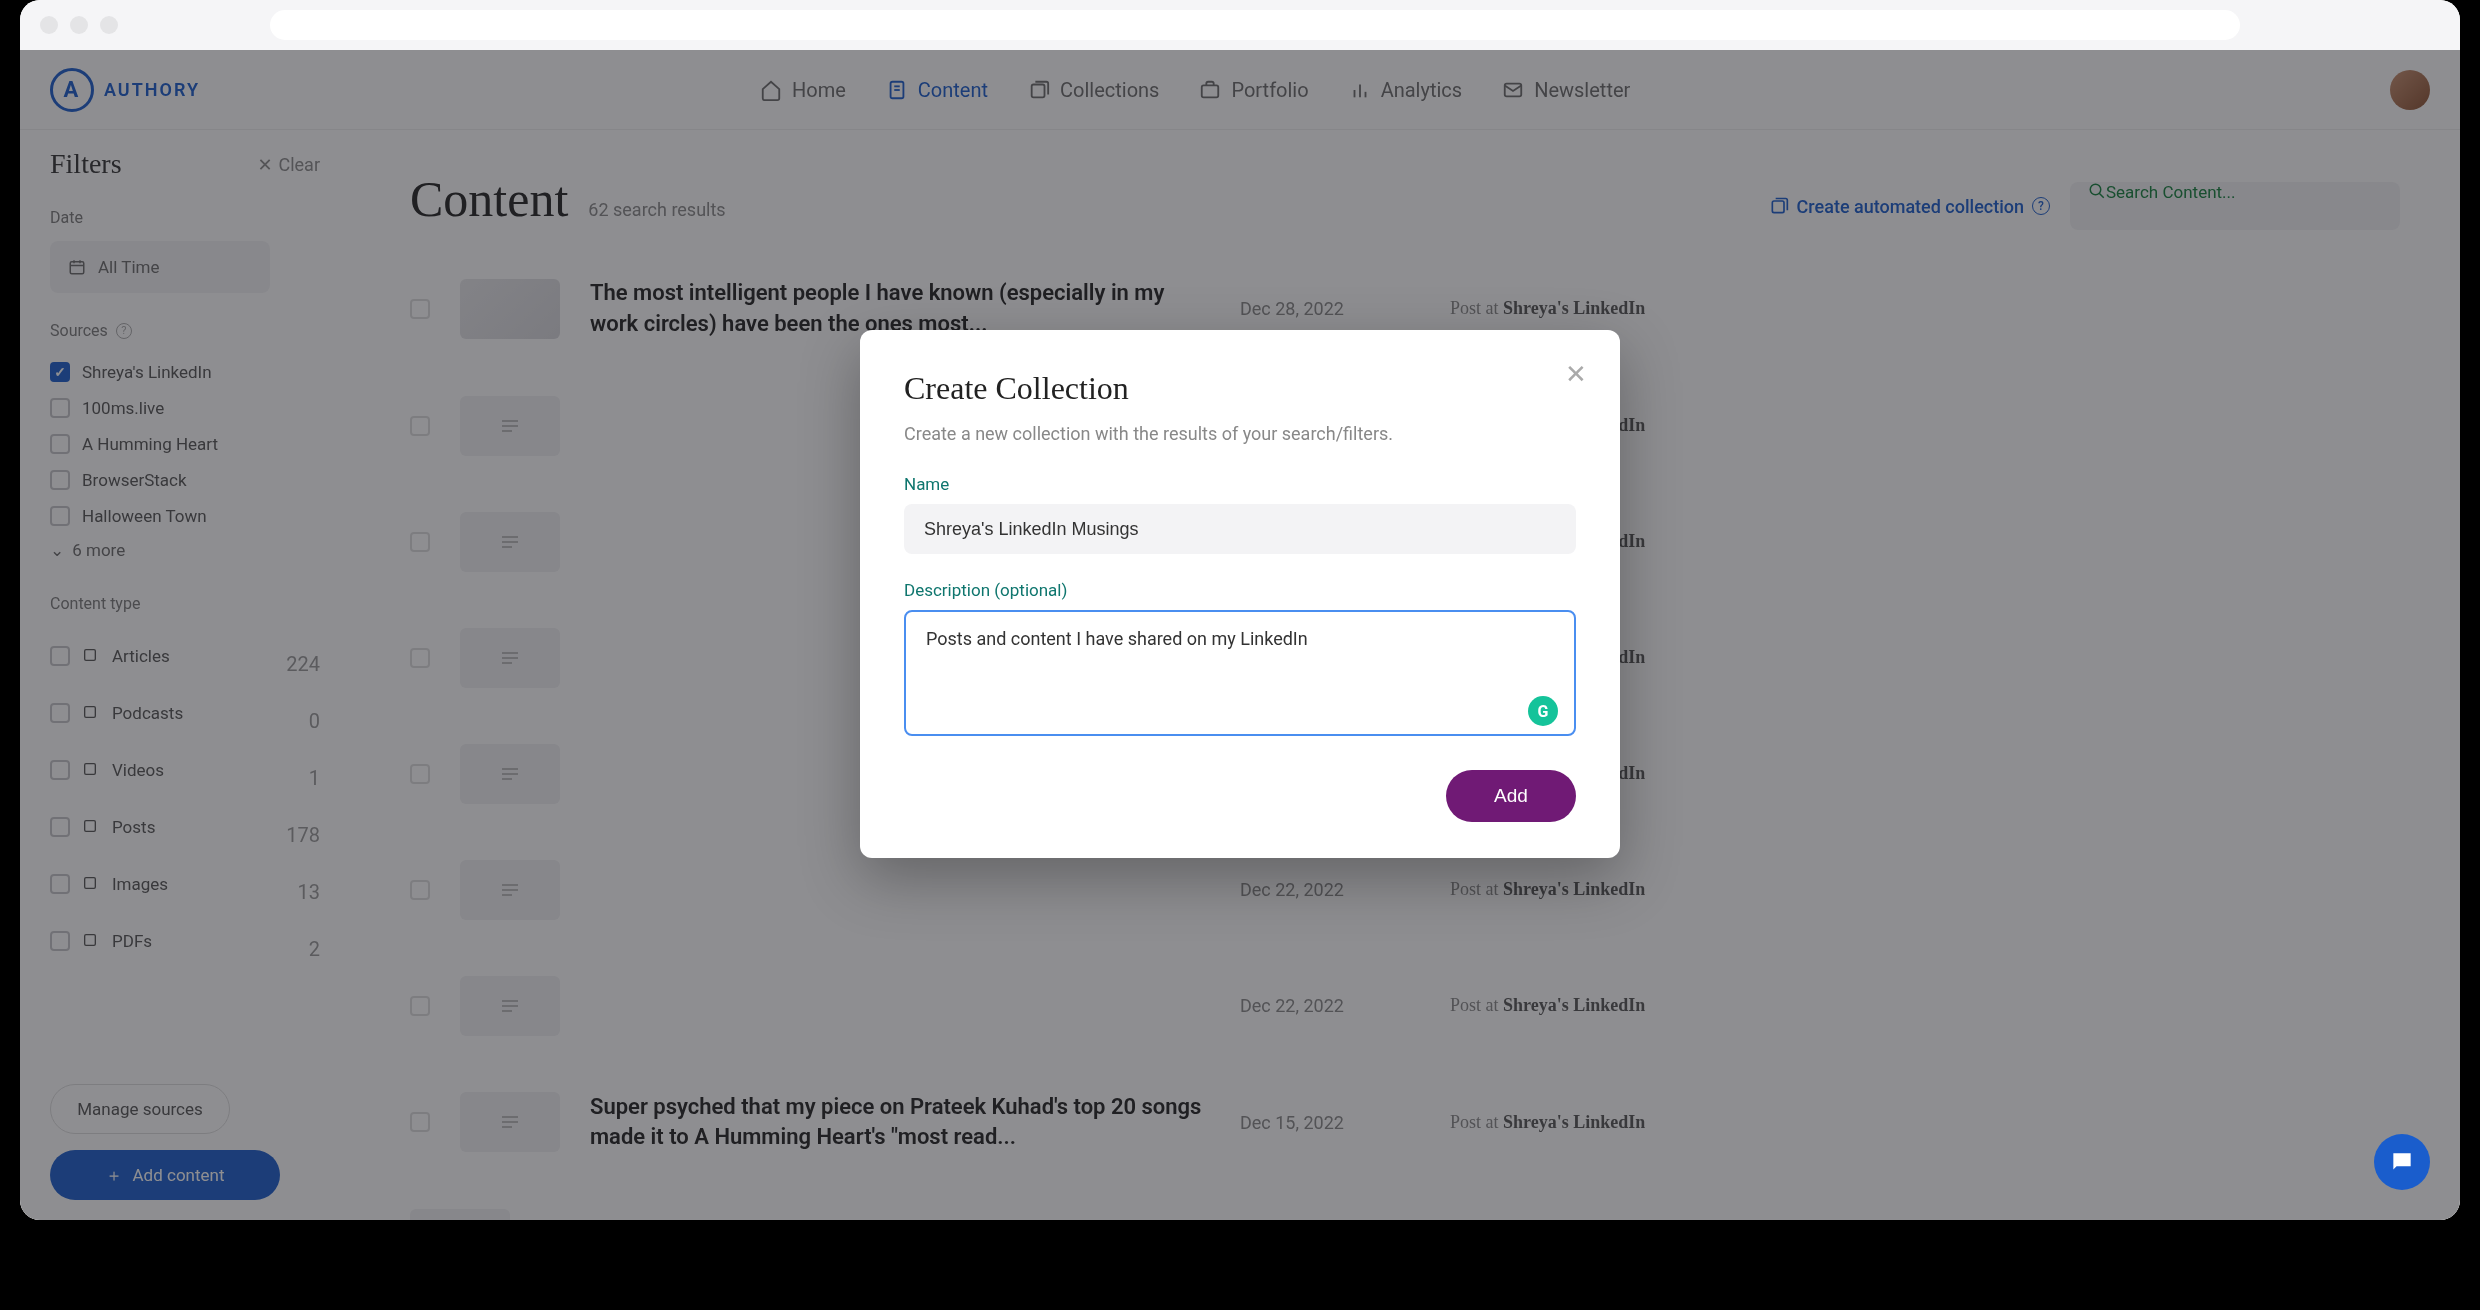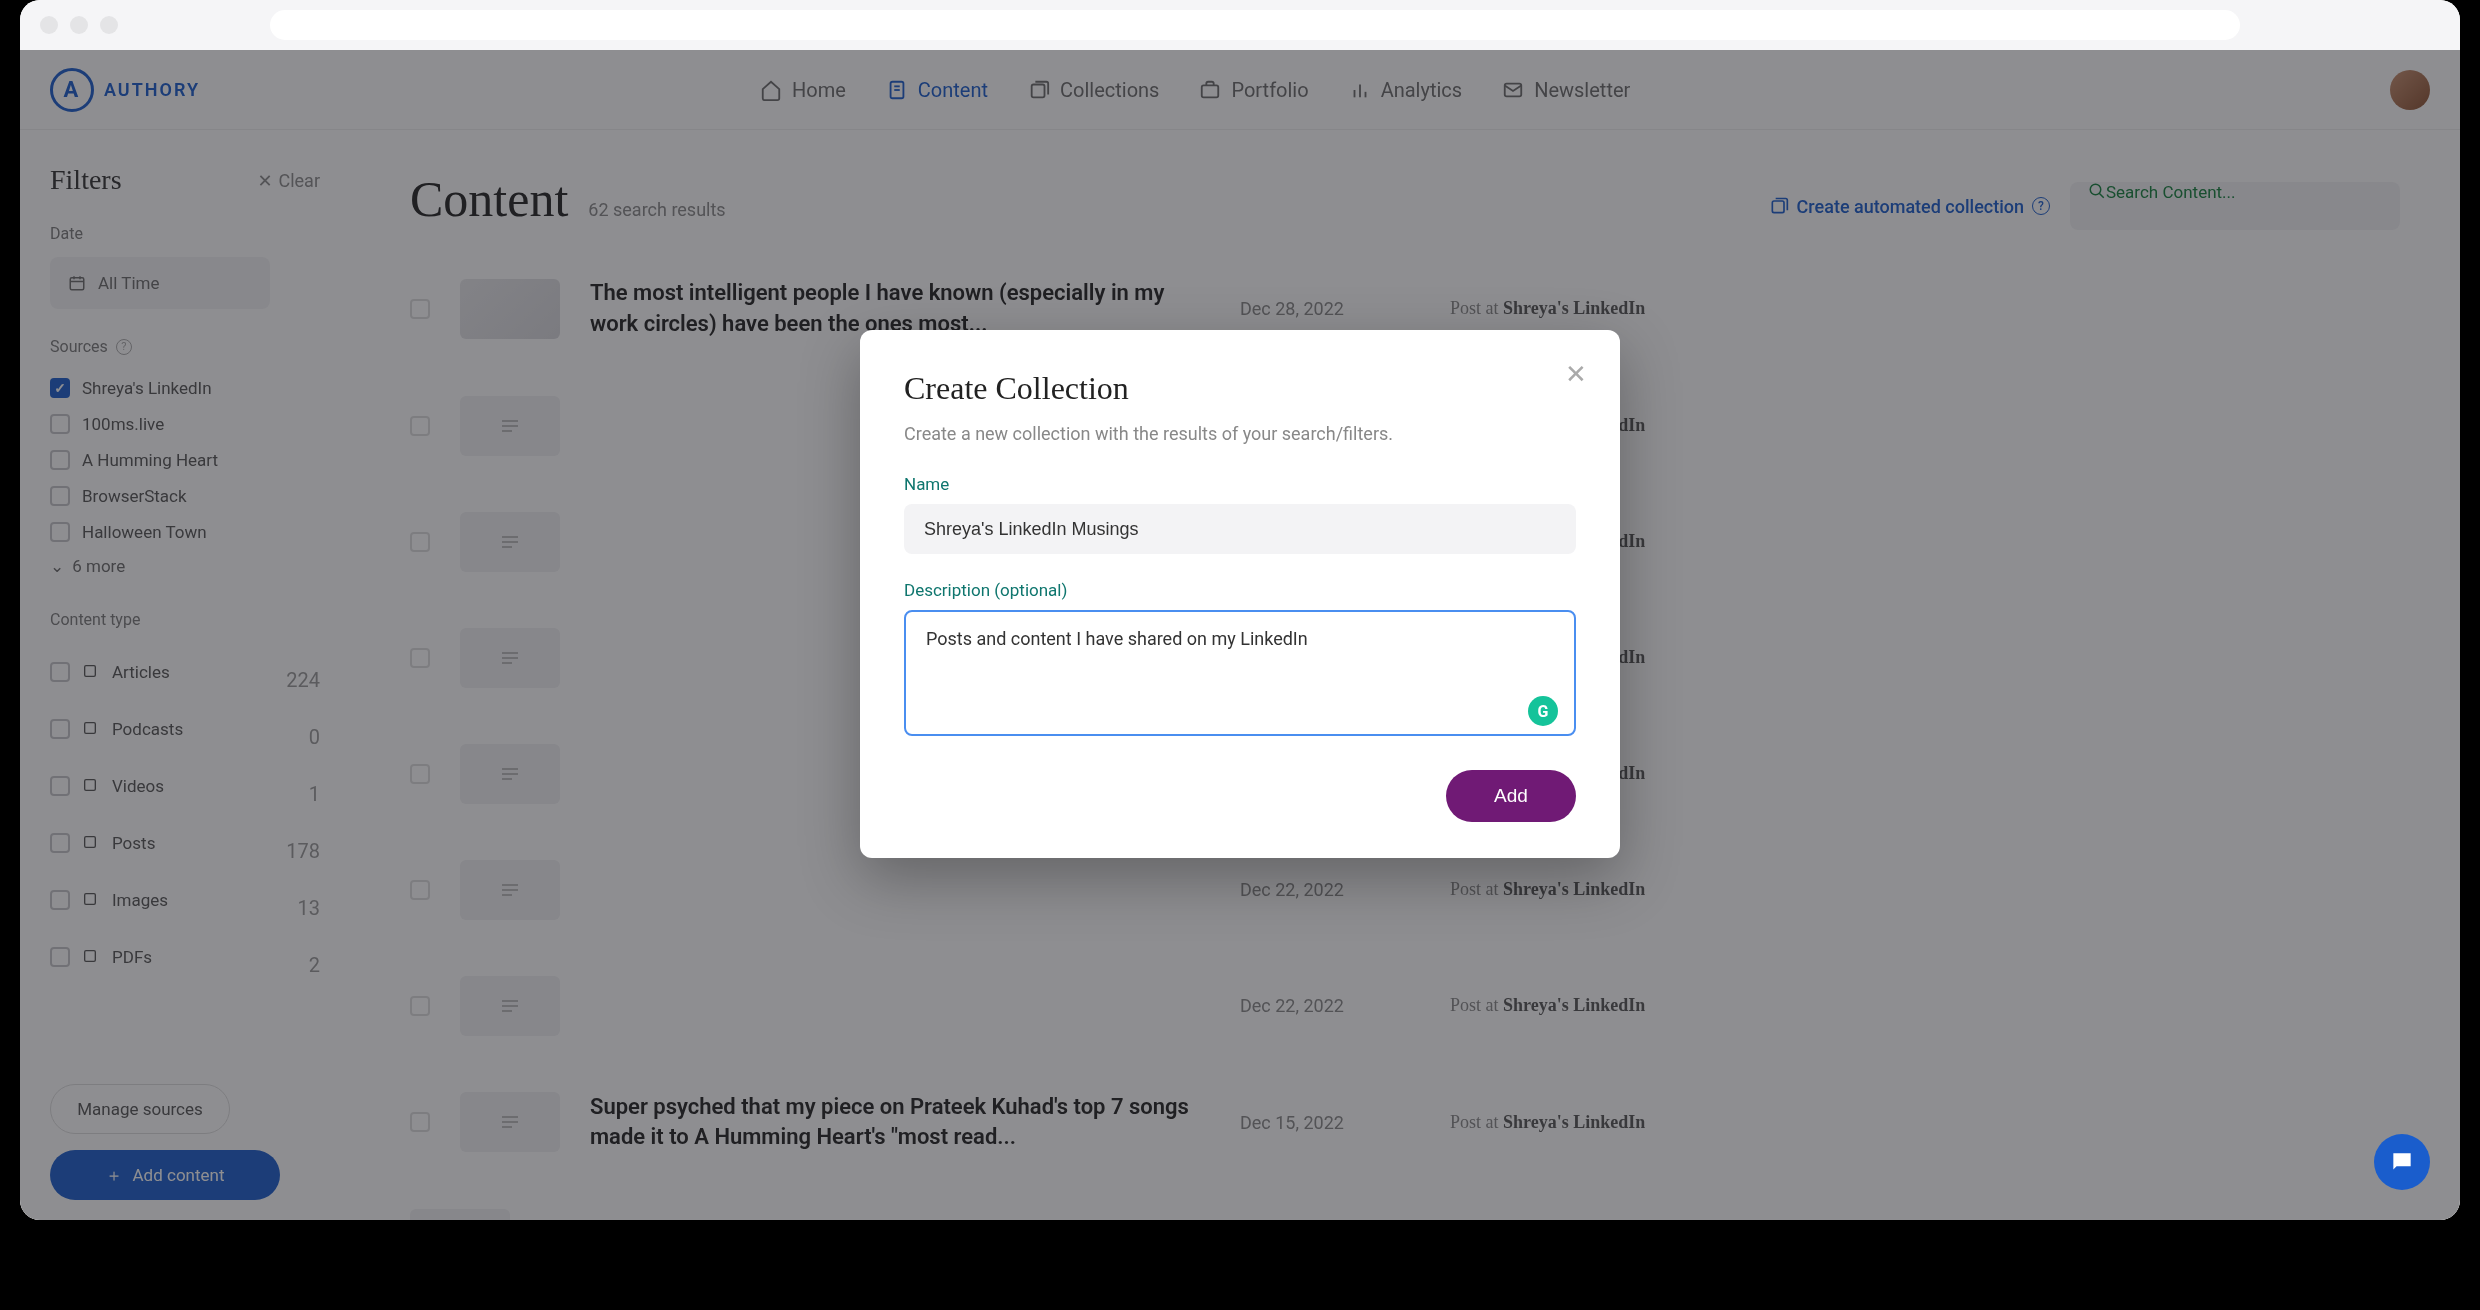--- a/index.html
+++ b/index.html
@@ -10,21 +10,21 @@
 .urlbar { flex: 1; height: 30px; background: #fff; border-radius: 15px; margin-left: 140px; margin-right: 200px; }
 .app { position: relative; height: calc(100% - 50px); background: #fff; }
 .topnav { position: absolute; top: 0; left: 0; right: 0; height: 80px; display: flex; align-items: center; padding: 0 30px; border-bottom: 1px solid #eee; }
 .logo { display: flex; align-items: center; gap: 10px; color: #1a5dcc; font-weight: 600; letter-spacing: 2px; font-size: 18px; }
 .logo-circle { width: 44px; height: 44px; border: 3px solid #1a5dcc; border-radius: 50%; display: flex; align-items: center; justify-content: center; color: #1a5dcc; font-weight: 700; font-size: 22px; }
 .nav-items { display: flex; gap: 40px; margin-left: 560px; }
 .nav-item { display: flex; align-items: center; gap: 10px; color: #6b6b6b; font-size: 20px; cursor: pointer; }
 .nav-item.active { color: #1a5dcc; }
 .nav-icon { width: 22px; height: 22px; display: inline-flex; align-items: center; justify-content: center; }
 .avatar { width: 40px; height: 40px; border-radius: 50%; background: linear-gradient(135deg,#c89070,#8a5030); margin-left: auto; }
-.sidebar { position: absolute; top: 84px; left: 0; width: 330px; bottom: 0; padding: 30px; overflow: hidden; }
+.sidebar { position: absolute; top: 68px; left: 0; width: 330px; bottom: 0; padding: 30px; overflow: hidden; }
 .filters-head { display: flex; align-items: center; justify-content: space-between; margin-bottom: 28px; }
 .filters-title { font-family: Georgia, serif; font-size: 28px; color: #333; }
 .clear-btn { display: flex; align-items: center; gap: 6px; color: #8a8a8a; font-size: 18px; cursor: pointer; }
 .filter-group { margin-bottom: 28px; }
 .filter-label { font-size: 16px; color: #7a7a7a; margin-bottom: 14px; display: flex; align-items: center; gap: 8px; }
 .date-select { width: 220px; height: 52px; background: #f3f3f5; border-radius: 8px; display: flex; align-items: center; padding: 0 18px; gap: 12px; color: #6b6b6b; font-size: 17px; }
 .check-row { display: flex; align-items: center; gap: 12px; padding: 8px 0; font-size: 17px; color: #555; cursor: pointer; }
 .checkbox { width: 20px; height: 20px; border: 2px solid #c5c5c8; border-radius: 4px; display: inline-flex; align-items: center; justify-content: center; flex-shrink: 0; }
 .checkbox.checked { background: #1a5dcc; border-color: #1a5dcc; }
 .checkbox.checked::after { content: '✓'; color: #fff; font-size: 14px; font-weight: bold; }
@@ -386,21 +386,21 @@
           </div>
           <div class="content-row">
             <div class="row-check"></div>
             <div class="thumb">
               <svg width="24" height="24" viewBox="0 0 24 24" fill="none" stroke="currentColor" stroke-width="2">
                 <line x1="4" y1="7" x2="20" y2="7"></line>
                 <line x1="4" y1="12" x2="20" y2="12"></line>
                 <line x1="4" y1="17" x2="14" y2="17"></line>
               </svg>
             </div>
-            <div class="row-title">Super psyched that my piece on Prateek Kuhad's top 7 songs made it to A Humming Heart's "most read...</div>
+            <div class="row-title">Super psyched that my piece on Prateek Kuhad's top 20 songs made it to A Humming Heart's "most read...</div>
             <div class="row-date">Dec 15, 2022</div>
             <div class="row-source">Post at <b>Shreya's LinkedIn</b></div>
           </div>
           <div class="content-row">
             <div class="thumb"></div>
           </div>
         </div>
     </div>
 
     <div class="overlay">

